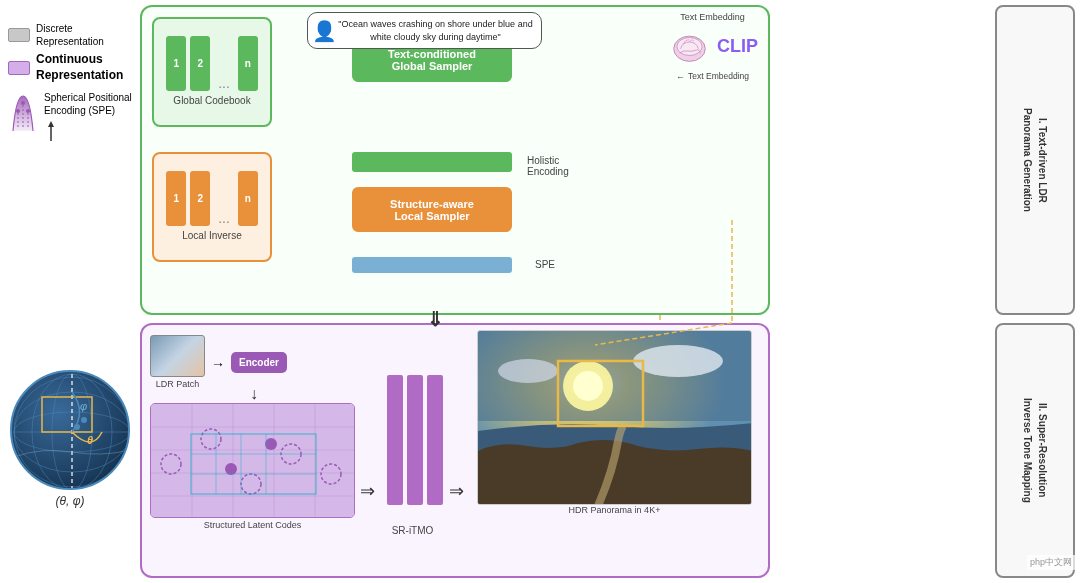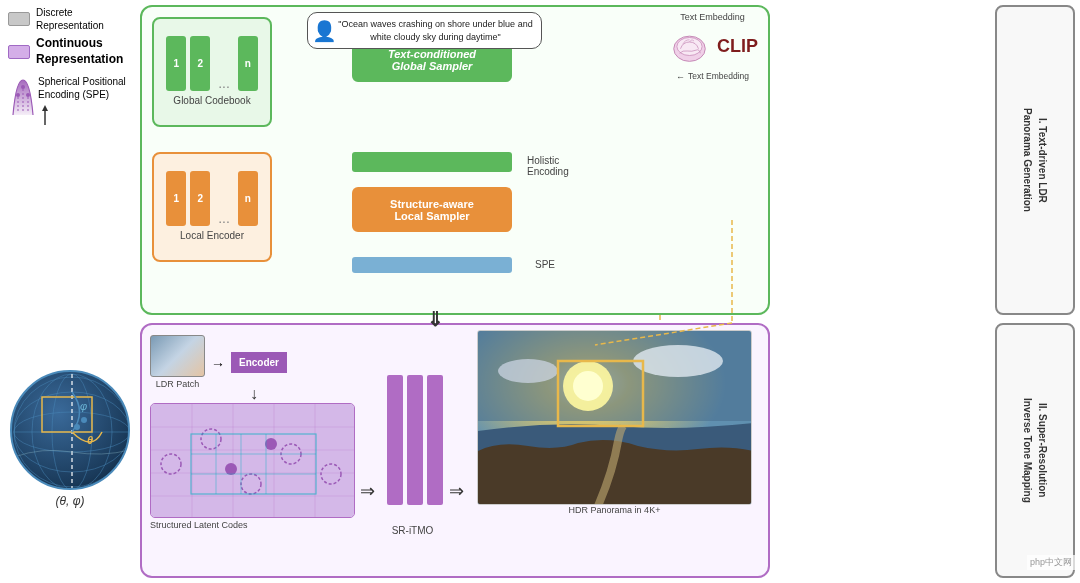--- a/index.html
+++ b/index.html
@@ -10,21 +10,21 @@
       font-family: Arial, sans-serif;
       font-size: 11px;
       overflow: hidden;
       position: relative;
     }
 
     
     .legend {
       position: absolute;
       left: 8px;
-      top: 6px;
+      top: 22px;
       width: 130px;
     }
     .legend-item {
       display: flex;
       align-items: center;
       margin-bottom: 4px;
       gap: 6px;
     }
     .legend-box {
       width: 22px;
@@ -179,21 +179,20 @@
       font-weight: bold;
       color: #fff;
       padding: 4px 8px;
     }
     .sampler-global {
       left: 210px;
       top: 30px;
       width: 160px;
       height: 45px;
       background: #5cb85c;
-      font-style: italic;
     }
     .sampler-local {
       left: 210px;
       top: 180px;
       width: 160px;
       height: 45px;
       background: #e8903a;
     }
 
     
@@ -279,21 +278,21 @@
   <div class="legend-item">
     <div class="legend-box discrete"></div>
     <span style="font-size:10px; white-space:pre-line; line-height:1.3;">Discrete
 Representation</span>
   </div>
   <div class="legend-item">
     <div class="legend-box continuous"></div>
     <span style="font-size:12px; white-space:pre-line; line-height:1.3;font-weight:bold;">Continuous
 Representation</span>
   </div>
-  <div style="margin-top:8px; display:flex; align-items:flex-start;">
+  <div style="margin-top:8px; display:flex; gap:6px; align-items:flex-start;">
 
     <svg width="30" height="45">
       <defs>
         <linearGradient id="waveGrad" x1="0" y1="0" x2="0" y2="1">
           <stop offset="0%" stop-color="#9b59b6" stop-opacity="0.9"></stop>
           <stop offset="100%" stop-color="#9b59b6" stop-opacity="0.1"></stop>
         </linearGradient>
       </defs>
 
       <path d="M5,40 Q8,5 15,5 Q22,5 25,40" fill="url(#waveGrad)" stroke="#9b59b6" stroke-width="1.2"></path>
@@ -413,21 +412,21 @@
       <div class="codebook-label">Global Codebook</div>
     </div>
 
     <div class="codebook local">
       <div class="codebook-cols">
         <div class="codebook-col orange">1</div>
         <div class="codebook-col orange">2</div>
         <div class="codebook-dots">...</div>
         <div class="codebook-col orange">n</div>
       </div>
-      <div class="codebook-label">Local Encoder</div>
+      <div class="codebook-label">Local Inverse</div>
     </div>
 
     <div class="sampler-box sampler-global">
       <span style="white-space:pre-line; font-size:11px;">Text-conditioned
 Global Sampler</span>
     </div>
 
     <div class="holistic-bar"></div>
     <div class="holistic-label">
       <span style="white-space:pre-line;">Holistic
@@ -447,41 +446,41 @@
       <div style="display:flex; align-items:center; gap:5px;">
 
         <svg width="45" height="45" viewBox="0 0 100 80">
           <ellipse cx="50" cy="45" rx="35" ry="28" fill="#f0d0e8" stroke="#c080b0" stroke-width="2"></ellipse>
           <ellipse cx="50" cy="40" rx="28" ry="20" fill="#f8e8f4" stroke="#c080b0" stroke-width="1.5"></ellipse>
           <path d="M30,45 Q35,30 50,30 Q65,30 70,45" fill="none" stroke="#c080b0" stroke-width="1.5"></path>
           <path d="M28,55 Q35,48 45,50 Q55,52 65,48 Q72,45 74,55" fill="none" stroke="#c080b0" stroke-width="1.5"></path>
           <path d="M35,35 Q40,25 50,25" fill="none" stroke="#c080b0" stroke-width="1.2"></path>
           <path d="M50,30 Q55,22 60,28" fill="none" stroke="#c080b0" stroke-width="1.2"></path>
         </svg>
-        <span style="font-size:18px; font-weight:bold; color:#7f1d1d;">CLIP</span>
+        <span style="font-size:18px; font-weight:bold; color:#8b5cf6;">CLIP</span>
       </div>
 
       <div style="font-size:9px; color:#444; margin-top:2px; display:flex; align-items:center; gap:3px;">
         <span>←</span>
         <span style="font-size:8.5px;">Text Embedding</span>
       </div>
     </div>
 
 
   </div>
 
   <div class="bottom-section">
 
     <div style="position:absolute; left:8px; top:10px; display:flex; align-items:center; gap:6px;">
       <div style="display:flex; flex-direction:column; align-items:center; gap:2px;">
         <div style="width:55px; height:42px; background:linear-gradient(135deg,#7a9ab4,#c4d4e4,#e4c4a4); border:1.5px solid #888; border-radius:3px;"></div>
         <span style="font-size:9px; color:#444;">LDR Patch</span>
       </div>
       <span style="font-size:14px;">→</span>
-      <div style="background:#9b59b6; color:#fff; border-radius:0; padding:5px 8px; font-size:10px; font-weight:bold;">Encoder</div>
+      <div style="background:#9b59b6; color:#fff; border-radius:5px; padding:5px 8px; font-size:10px; font-weight:bold;">Encoder</div>
     </div>
 
     <div style="position:absolute; left:108px; top:60px; font-size:16px; color:#333;">↓</div>
 
     <div style="position:absolute; left:8px; top:78px; width:205px; height:120px;">
       <div style="width:205px; height:115px; background:#e8d4f4; border:1.5px solid #b06cc4; border-radius:5px; overflow:hidden; position:relative;">
         <svg width="205" height="115">
 
           <rect width="205" height="115" fill="#d4b8e8"></rect>
 
@@ -504,21 +503,21 @@
           <circle cx="120" cy="40" r="6" fill="#9b59b6"></circle>
 
           <rect x="40" y="30" width="125" height="60" fill="none" stroke="#00b0c0" stroke-width="1.2" opacity="0.6"></rect>
           <line x1="65" y1="30" x2="65" y2="90" stroke="#00b0c0" stroke-width="0.8" opacity="0.5"></line>
           <line x1="90" y1="30" x2="90" y2="90" stroke="#00b0c0" stroke-width="0.8" opacity="0.5"></line>
           <line x1="115" y1="30" x2="115" y2="90" stroke="#00b0c0" stroke-width="0.8" opacity="0.5"></line>
           <line x1="40" y1="50" x2="165" y2="50" stroke="#00b0c0" stroke-width="0.8" opacity="0.5"></line>
           <line x1="40" y1="70" x2="165" y2="70" stroke="#00b0c0" stroke-width="0.8" opacity="0.5"></line>
         </svg>
       </div>
-      <div style="font-size:9px; color:#444; text-align:left; margin-top:2px;">Structured Latent Codes</div>
+      <div style="font-size:9px; color:#444; text-align:center; margin-top:2px;">Structured Latent Codes</div>
     </div>
 
     <div style="position:absolute; left:218px; top:155px; font-size:18px; color:#333;">⇒</div>
 
     <div style="position:absolute; left:245px; top:50px; display:flex; gap:4px; align-items:stretch; height:130px;">
       <div style="width:16px; background:#b06cc4; border-radius:2px;"></div>
       <div style="width:16px; background:#b06cc4; border-radius:2px;"></div>
       <div style="width:16px; background:#b06cc4; border-radius:2px;"></div>
     </div>
     <div style="position:absolute; left:243px; top:200px; font-size:10px; color:#444; text-align:center; width:55px;">SR-iTMO</div>

